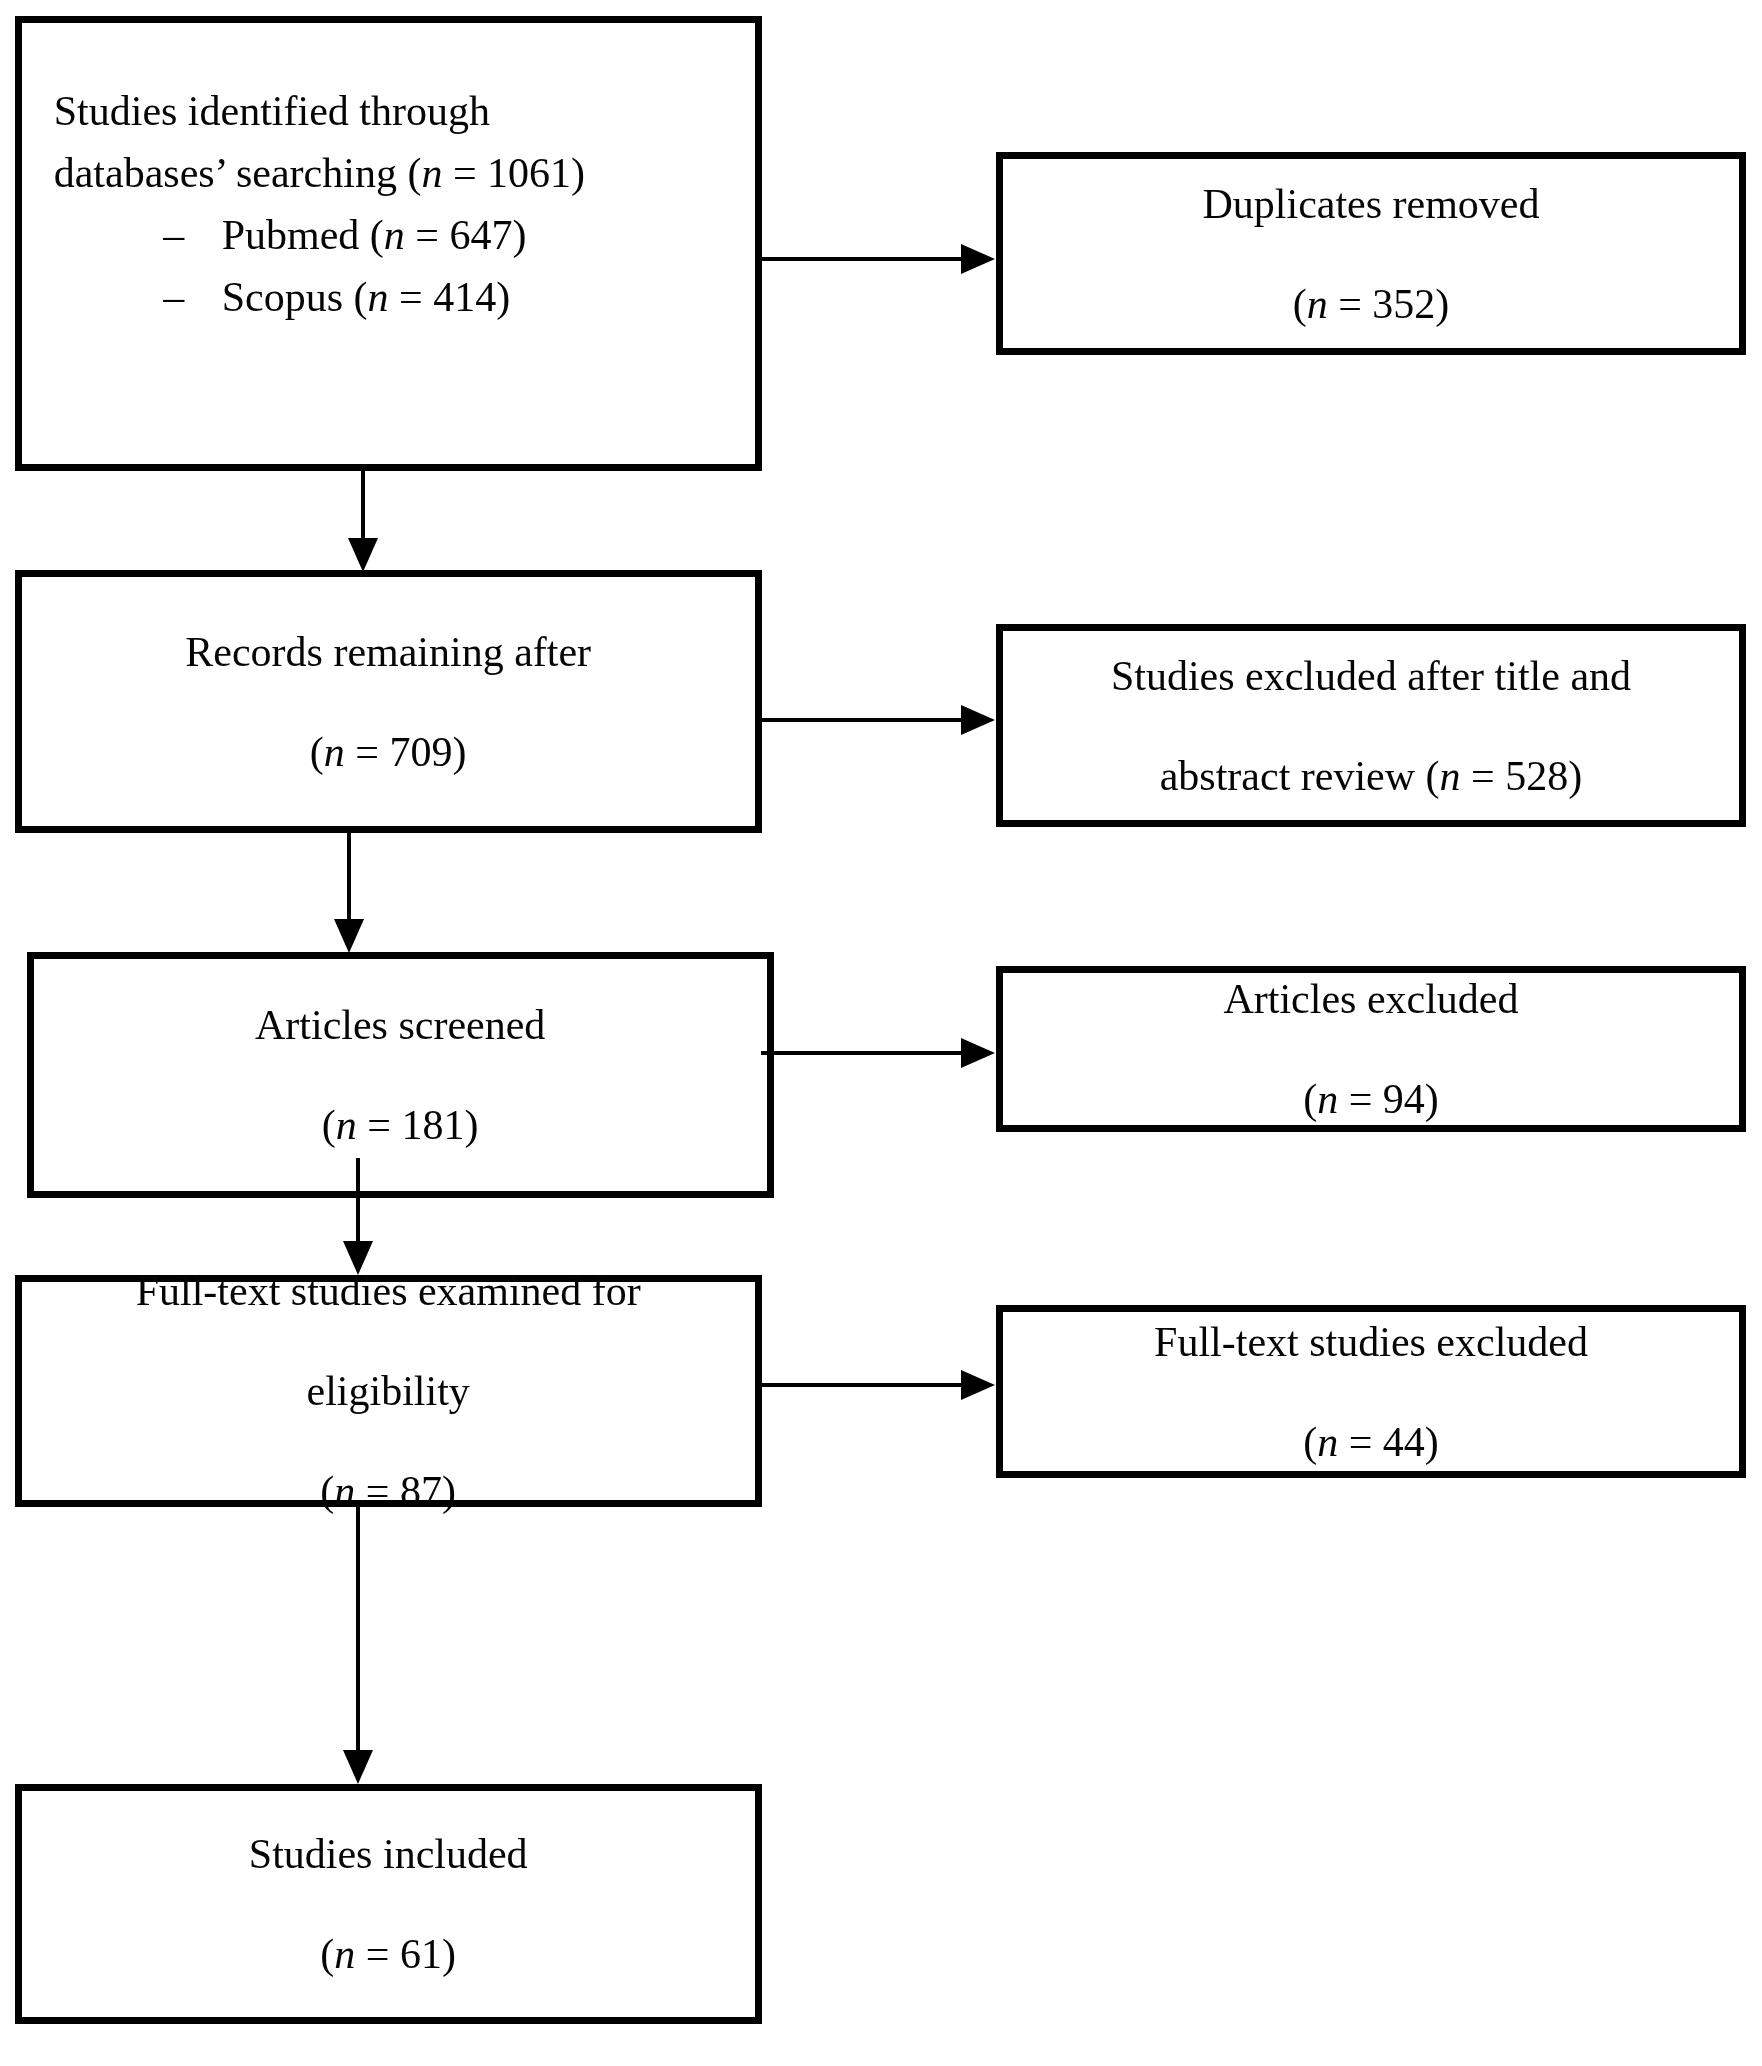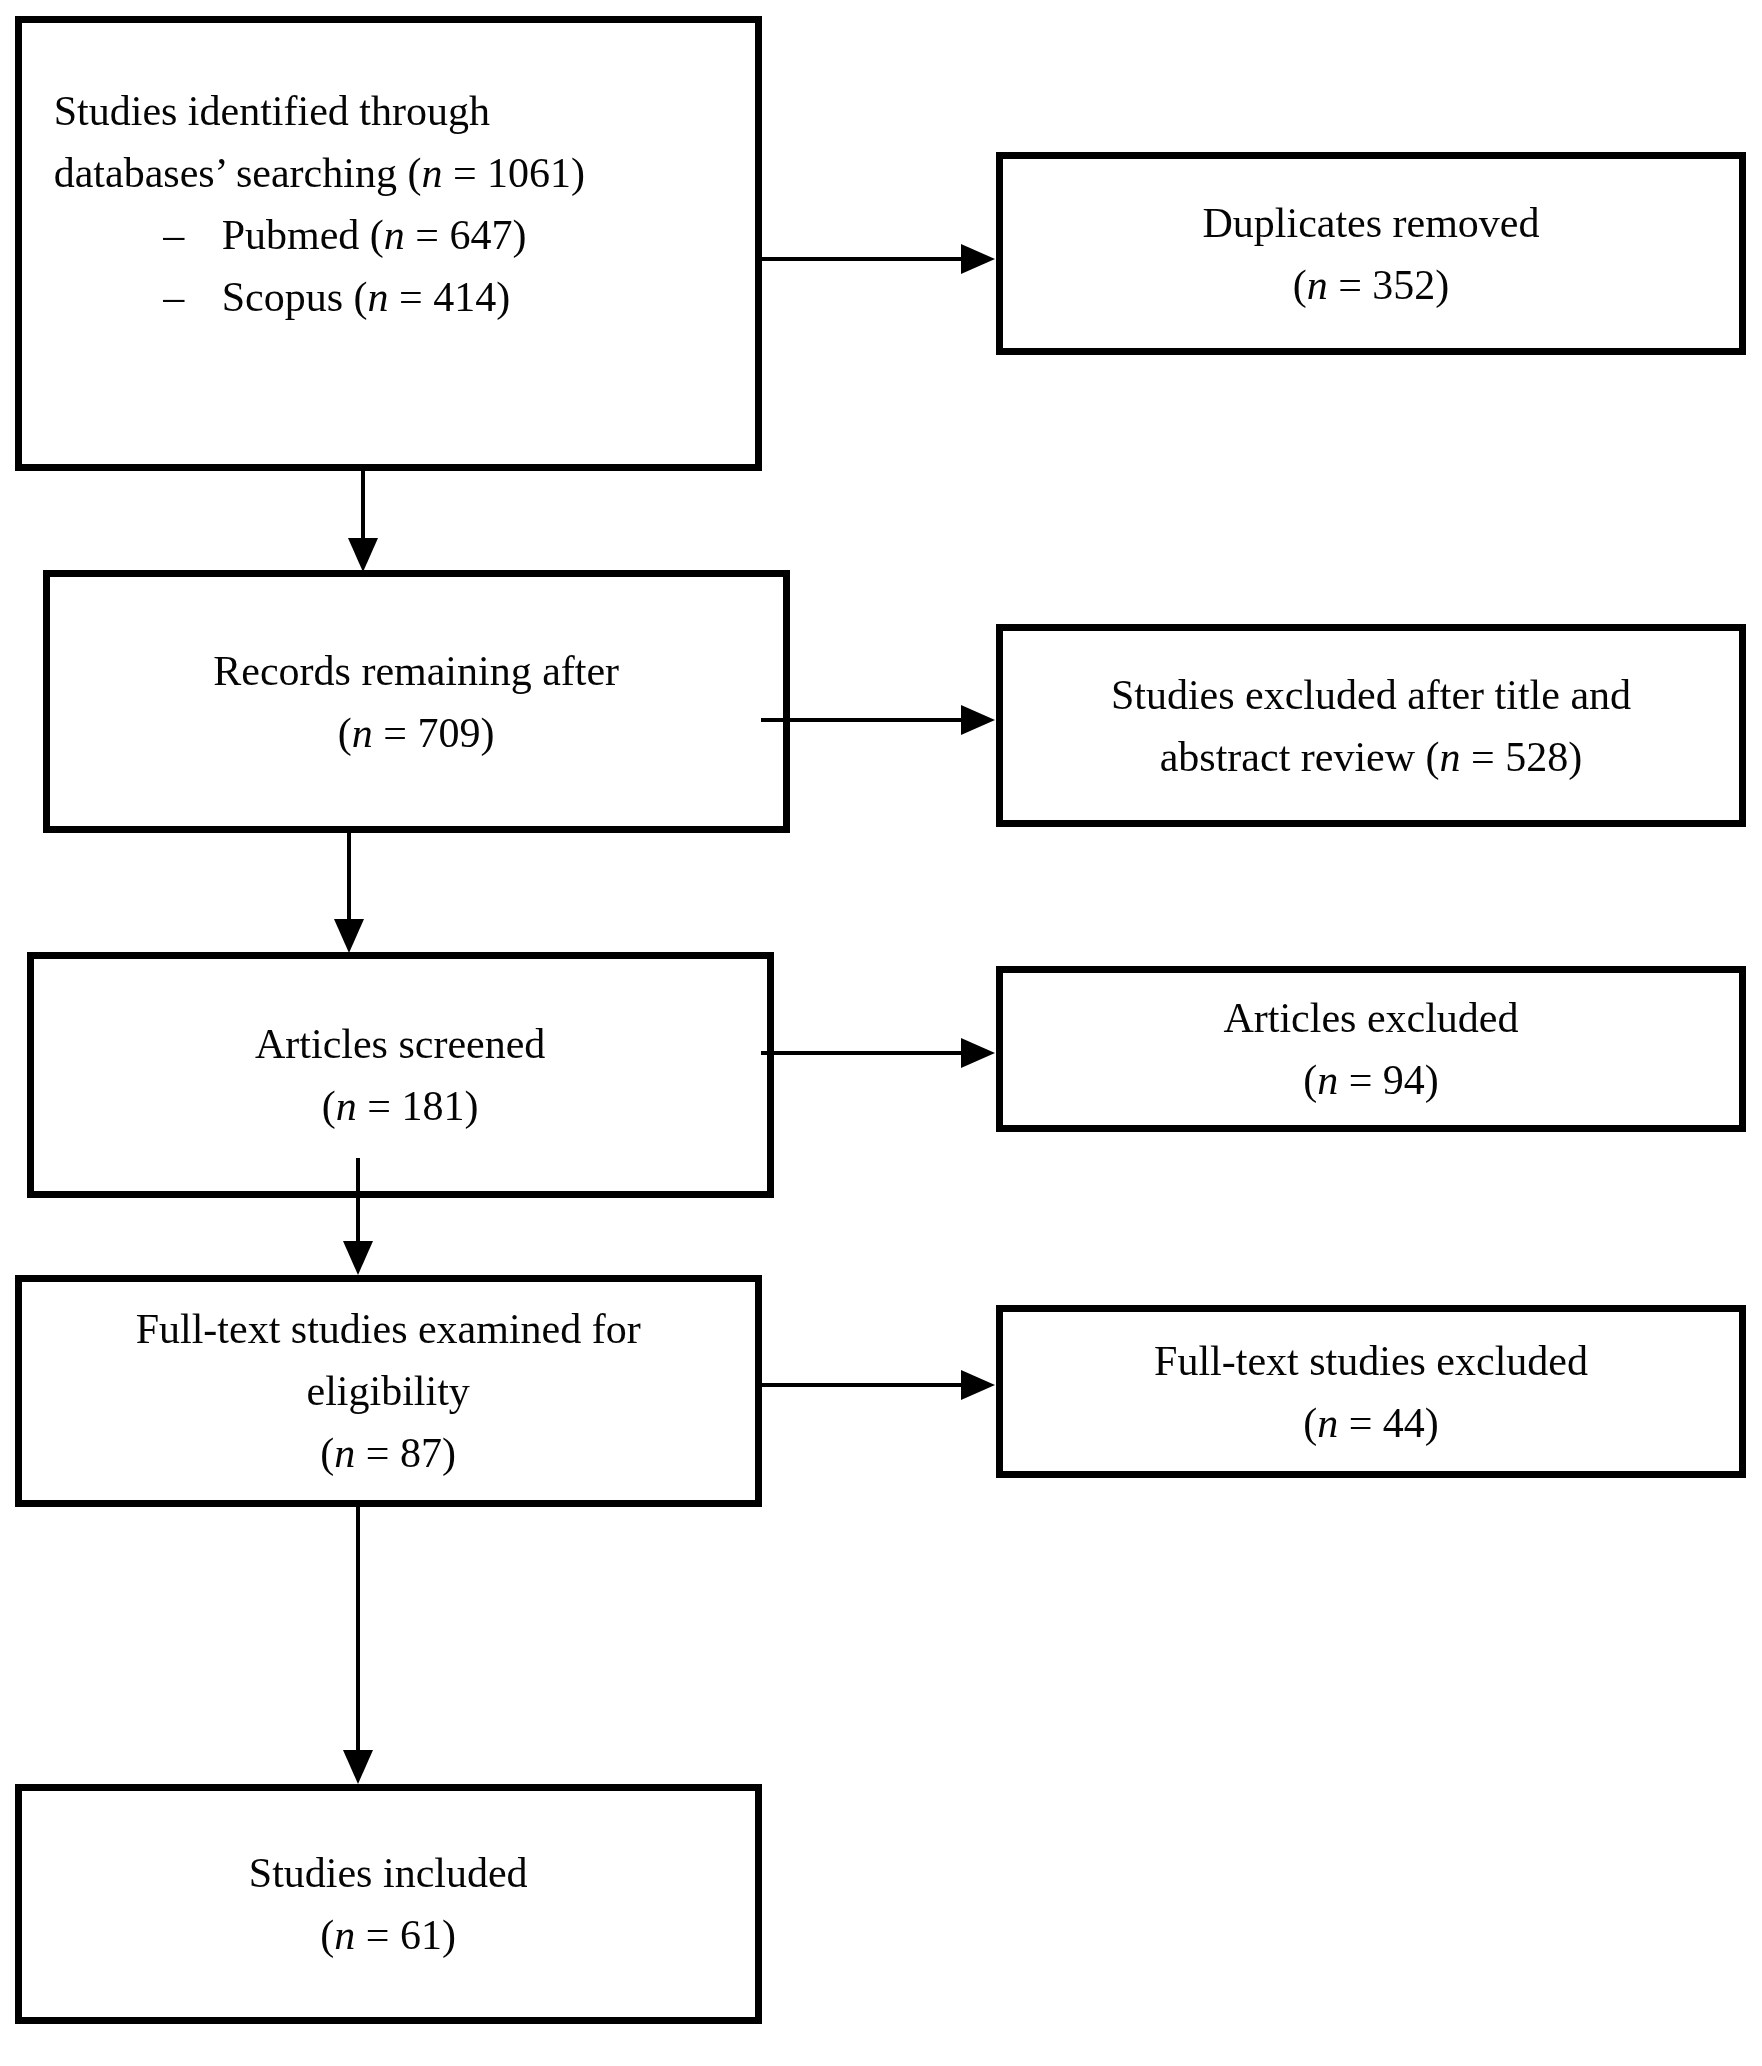--- a/index.html
+++ b/index.html
@@ -16,21 +16,21 @@
   .box {
     position:absolute;
     border:7px solid #000000;
     background:#ffffff;
   }
   .content {
     width:100%; height:100%;
     display:flex; flex-direction:column;
   }
   .content.centered {
-    align-items:center; justify-content:center; text-align:center;
+    align-items:center; justify-content:center; text-align:center;gap:38px;
   }
   .content.top-left {
     align-items:flex-start; justify-content:flex-start; text-align:center;
     padding:57px 15.5px 0 32px;
   }
   .line { white-space:nowrap; }
   .list-item { display:flex; white-space:nowrap; }
   .list-item .dash { margin-left:72px; width:96px; }
   i { font-style:italic; }
 
@@ -66,21 +66,21 @@
     </div>
   </div>
 
   <div class="box" style="left:996px; top:152px; width:750px; height:203px;">
     <div class="content centered">
       <div class="line">Duplicates removed</div>
       <div class="line"><span>(</span><i>n</i><span> = 352)</span></div>
     </div>
   </div>
 
-  <div class="box" style="left:14.7px; top:570px; width:747px; height:263px;margin-left:28px;">
+  <div class="box" style="left:14.7px; top:570px; width:747px; height:263px;">
     <div class="content centered">
       <div class="line">Records remaining after</div>
       <div class="line"><span>(</span><i>n</i><span> = 709)</span></div>
     </div>
   </div>
 
   <div class="box" style="left:996px; top:624px; width:750px; height:203px;">
     <div class="content centered">
       <div class="line">Studies excluded after title and</div>
       <div class="line"><span>abstract review (</span><i>n</i><span> = 528)</span></div>

